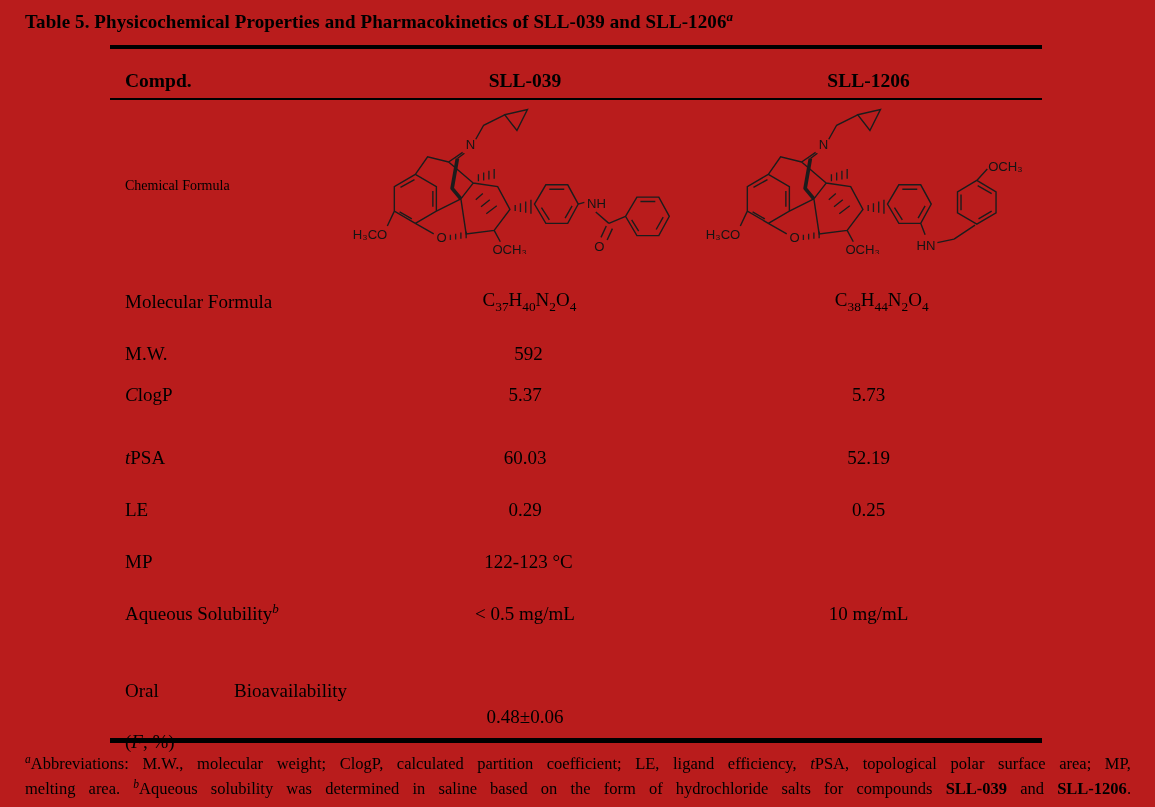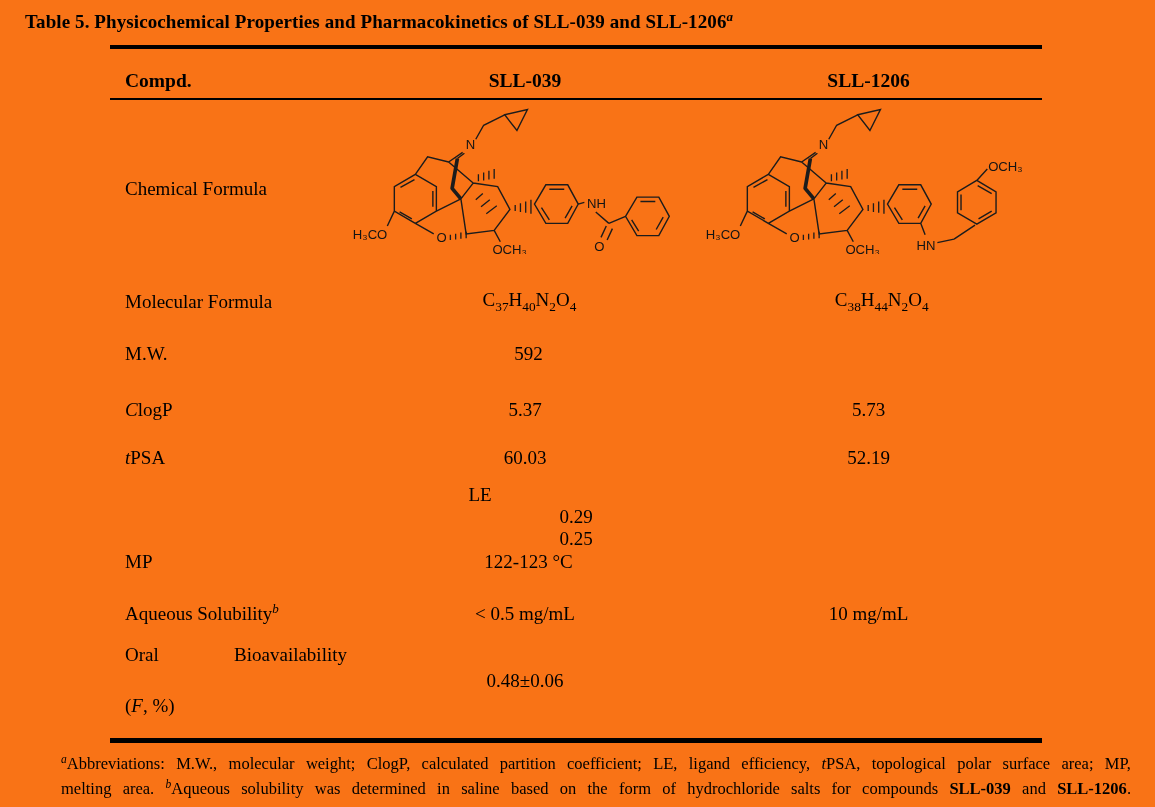--- a/index.html
+++ b/index.html
@@ -1,55 +1,55 @@
 <!DOCTYPE html>
 <html><head>
 <meta charset="utf-8">
 <style>
   html,body{margin:0;padding:0;background:#ffffff;}
-  #page{position:relative;width:1155px;height:807px;background:#f97316;overflow:hidden;
+  #page{position:relative;width:1155px;height:807px;background:#b91c1c;overflow:hidden;
         font-family:"Liberation Serif","DejaVu Serif",serif;color:#000;}
   
   #title{position:absolute;left:25px;top:9px;font-size:19px;font-weight:bold;letter-spacing:.1px;}
   #title sup{font-style:italic;font-size:13px;}
   
   #tbl{position:absolute;left:110px;top:45px;width:932px;height:698px;}
   .rule{position:absolute;left:0;width:100%;background:#000;}
   #rule-top{top:0;height:4px;}
   #rule-mid{top:53px;height:2px;}
   #rule-bottom{top:693px;height:5px;}
   .trow{position:absolute;left:0;width:100%;display:flex;align-items:center;font-size:19px;}
   .c-label{width:245px;padding-left:15px;box-sizing:border-box;}
   .c-v1{width:340px;text-align:center;}
   .c-v2{width:347px;text-align:center;}
   #hdr{top:4px;height:64px;font-weight:bold;font-size:19.5px;}
   .r0{top:231px;height:52px;gap:35px;} .r1{top:283px;height:52px;}
-  .r2{top:339px;height:52px;} .r3{top:387px;height:52px;}
-  .r4{top:439px;height:52px;flex-direction:column;} .r5{top:491px;height:52px;}
-  .r6{top:543px;height:52px;} .rbio{top:587px;height:98px;}
+  .r2{top:324px;height:52px;} .r3{top:387px;height:52px;}
+  .r4{top:439px;height:52px;} .r5{top:491px;height:52px;}
+  .r6{top:543px;height:52px;} .rbio{top:623px;height:98px;}
   sub{font-size:70%;}
   .it{font-style:italic;}
   .supb{font-style:italic;font-size:13px;vertical-align:super;line-height:0;}
   
   #structrow{position:absolute;top:55px;left:0;width:100%;height:176px;}
-  #chemformula-label{position:absolute;left:15px;top:78px;font-size:19px;}
+  #chemformula-label{position:absolute;left:15px;top:78px;font-size:14px;}
   .struct{position:absolute;}
   .struct path,.struct line{stroke:#1c1c1c;fill:none;}
   .bond{stroke-width:1.6px;}
   .bold-bond{stroke-width:4.2px;stroke-linejoin:round;}
   .hash{stroke-width:1.5px;}
   .atom{font-family:"Liberation Sans","DejaVu Sans",sans-serif;font-size:15px;fill:#141414;}
   
   .bio-label{position:relative;height:100%;}
   .bio-line1{position:absolute;left:15px;top:12px;width:222px;display:flex;justify-content:space-between;}
   .bio-line2{position:absolute;left:15px;top:63px;}
   .bio-val{display:flex;align-items:center;justify-content:center;height:100%;}
   
   #footnote{position:absolute;left:25px;top:751px;width:1106px;font-size:16.5px;line-height:25px;}
-  .fn-line{text-align:justify;text-align-last:justify;margin-left:36px;}
+  .fn-line{text-align:justify;text-align-last:justify;}
   .fn-sup{font-style:italic;font-size:11.5px;vertical-align:super;line-height:0;}
   .fn-b{font-weight:bold;}
 </style>
 </head>
 <body>
 
 <div id="page">
 
   <div id="title"><span>Table 5. Physicochemical Properties and Pharmacokinetics of SLL-039 and SLL-1206</span><sup>a</sup></div>
 

